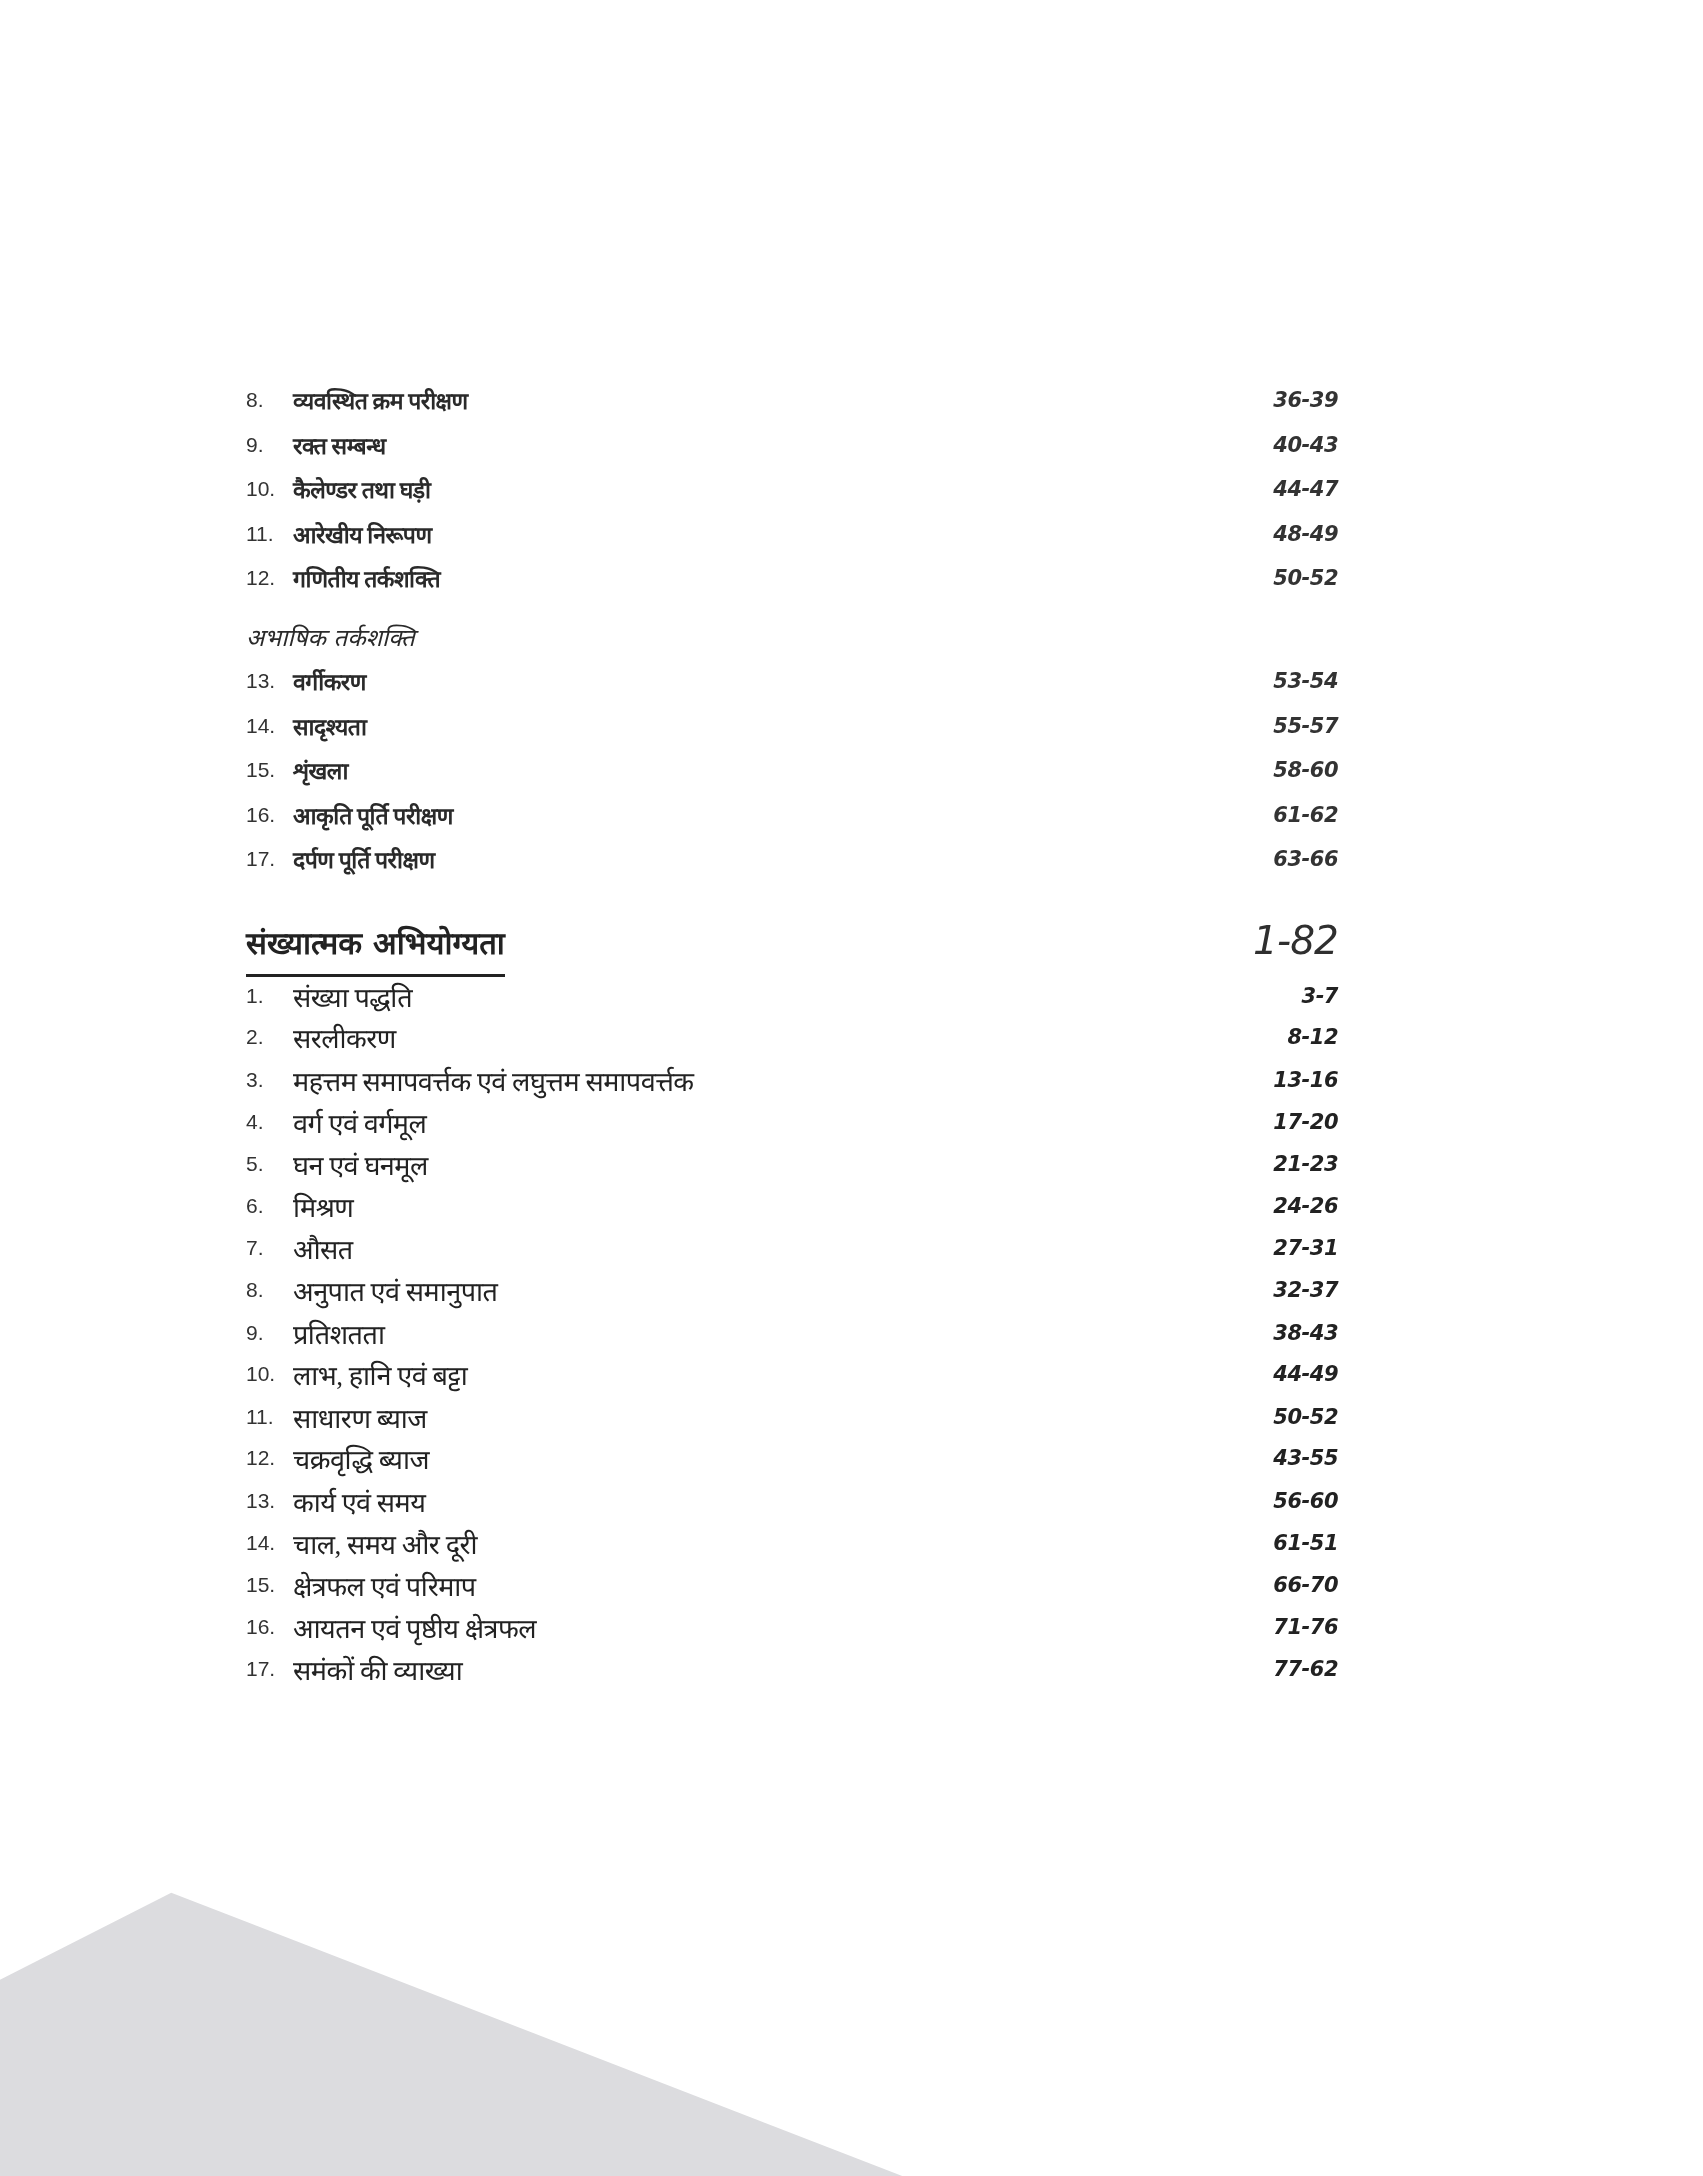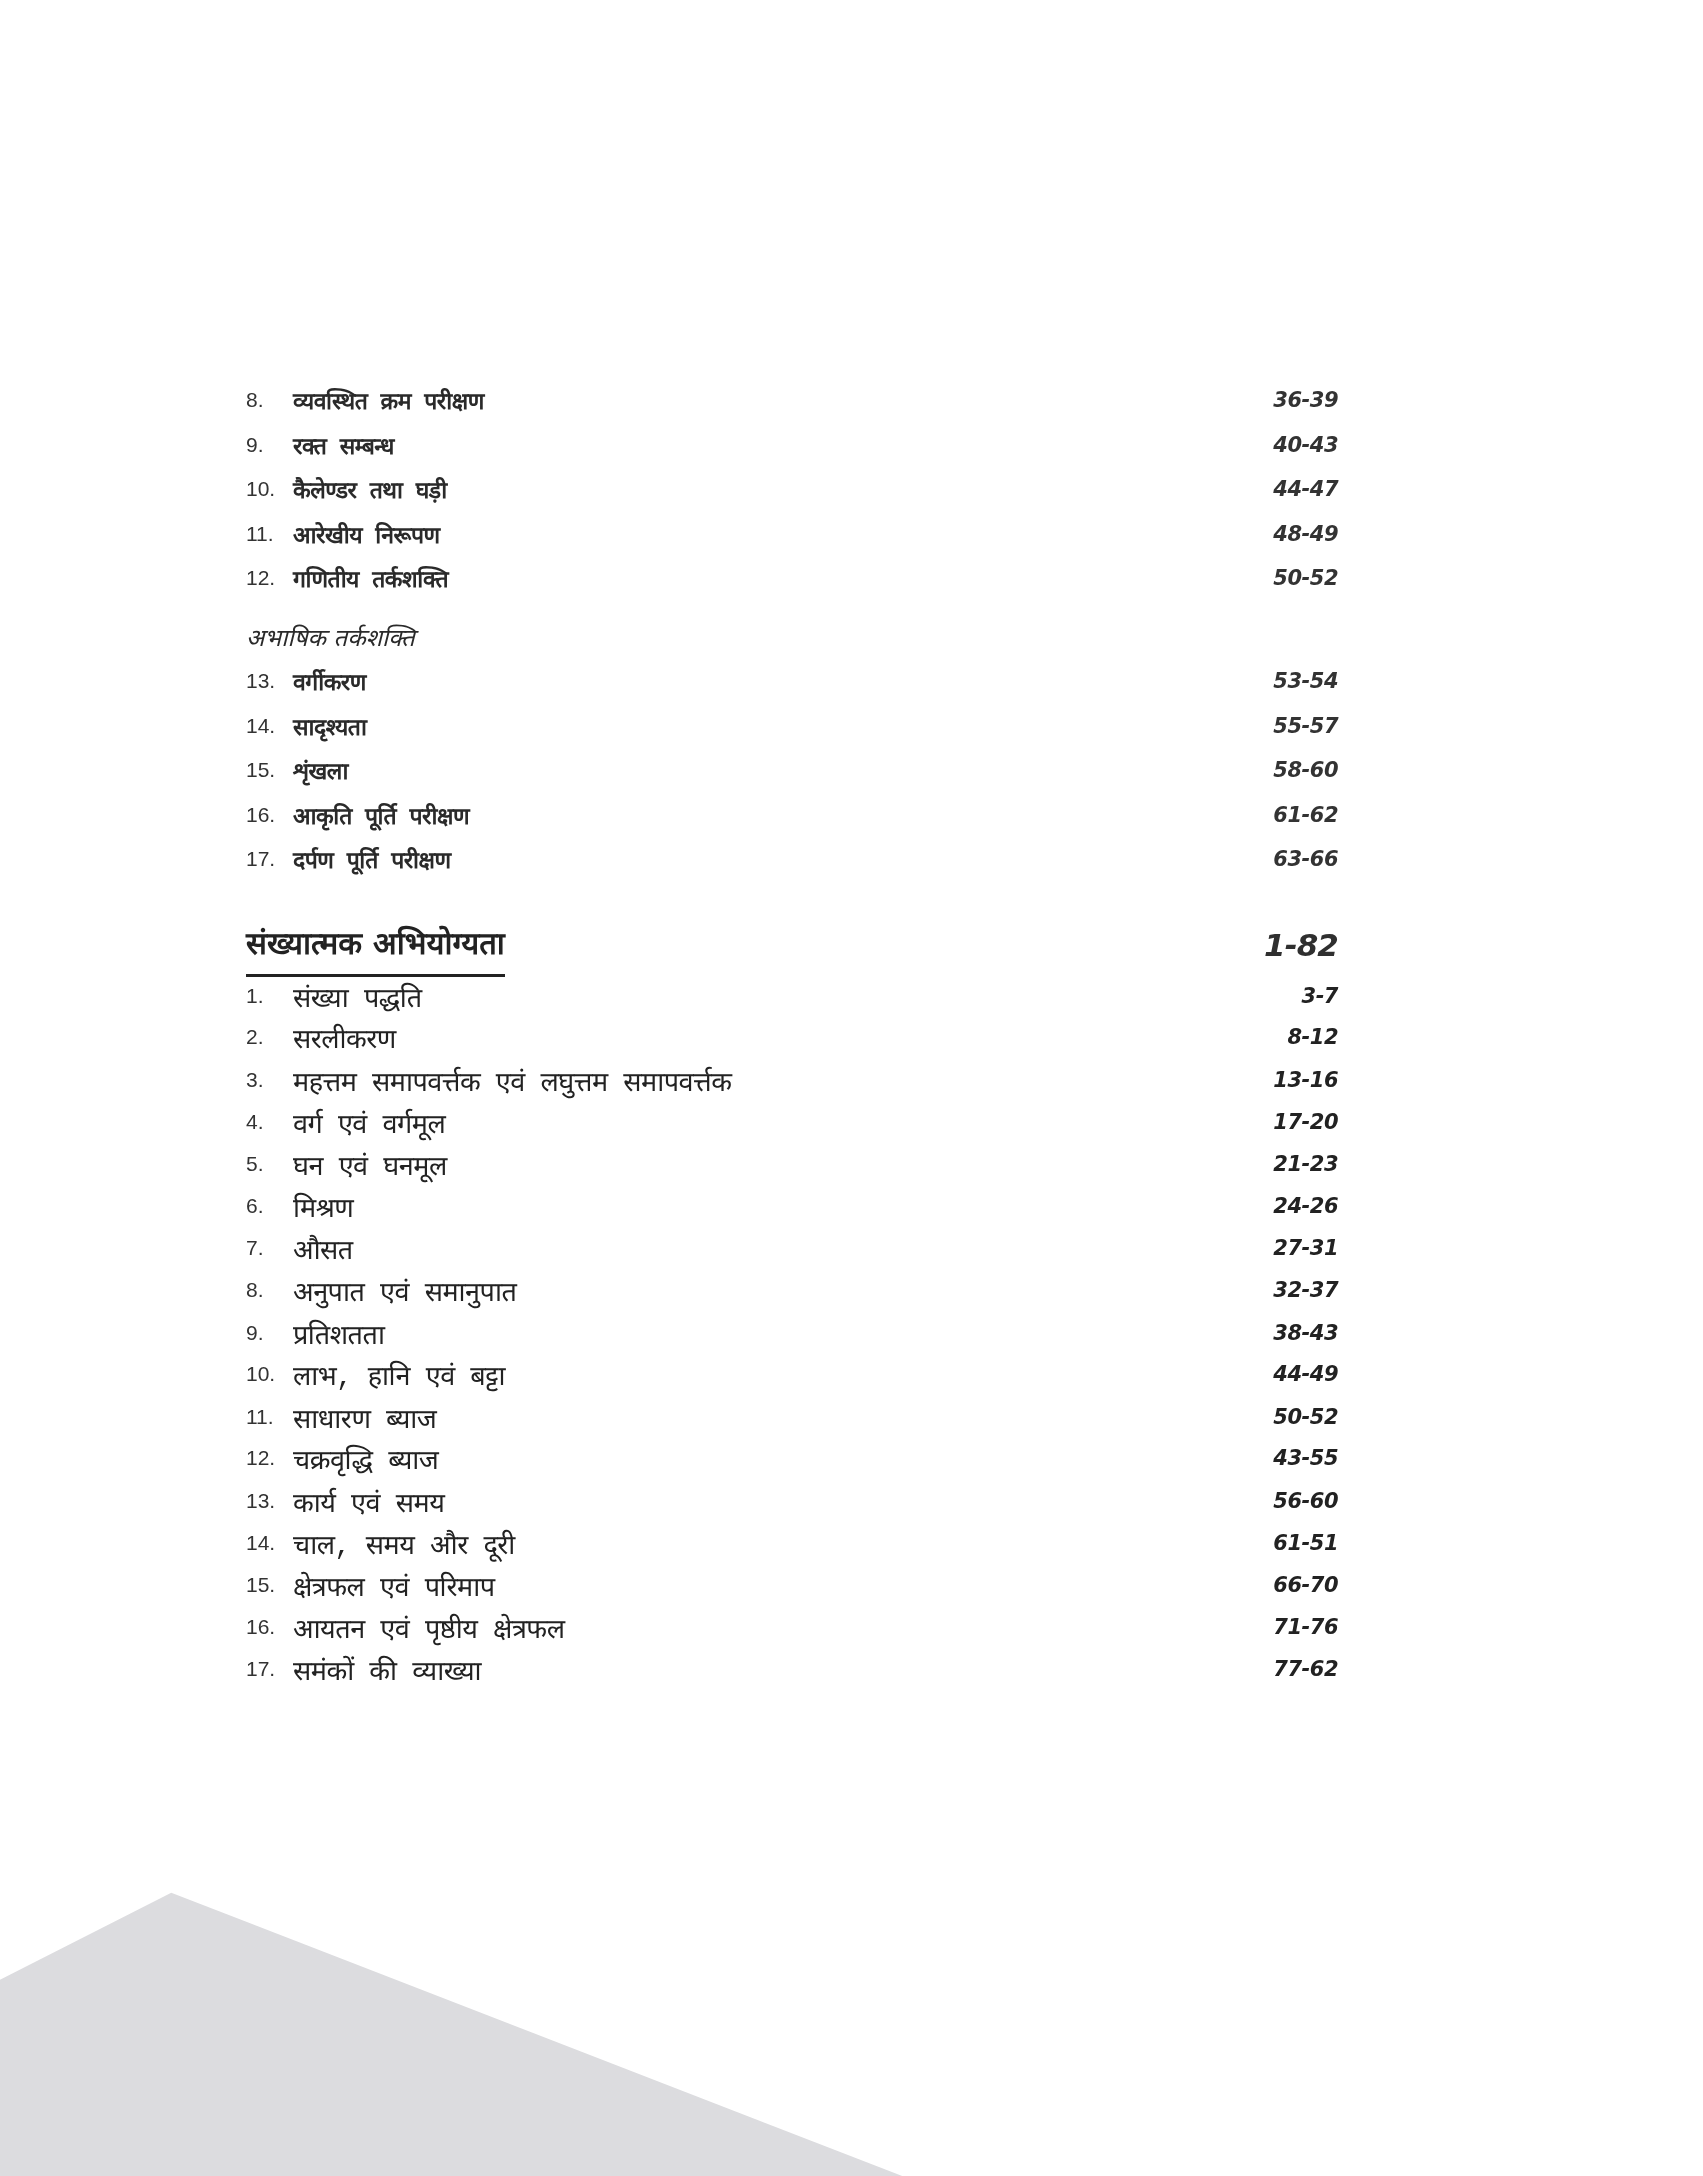--- a/index.html
+++ b/index.html
@@ -38,21 +38,21 @@
       align-items: center;
     }
     .num {
       width: 47px;
       font-family: "Liberation Sans", "DejaVu Sans", sans-serif;
       font-size: 21px;
       color: #333333;
     }
     .title {
       flex: 1;
-      font-family: Liberation Mono, monospace;
+      font-family: Liberation Serif, serif;
       font-size: 23px;
       font-weight: bold;
       color: #2a2a2a;
       letter-spacing: -0.5px;
     }
     .pages {
       font-family: "DejaVu Sans", sans-serif;
       font-size: 21px;
       font-weight: bold;
       font-style: italic;
@@ -91,22 +91,22 @@
       font-size: 31px;
       font-weight: bold;
       color: #222222;
     }
     .major .major-title span {
       border-bottom: 3.8px solid #222222;
       padding-bottom: 13px;
     }
     .major .major-pages {
       font-family: "DejaVu Sans", sans-serif;
-      font-size: 31px;
-      font-weight: bold;
+      font-size: 39px;
+      font-weight: normal;
       font-style: italic;
       color: #2f2f2f;
       letter-spacing: -0.9px;
     }
   </style>
 </head>
 <body>
 
 <svg class="corner-shape" viewBox="0 0 1800 2300" width="1703" height="2177">
   <polygon points="0,2092 181,2000 955,2300 0,2300" fill="#dcdcdf"></polygon>

